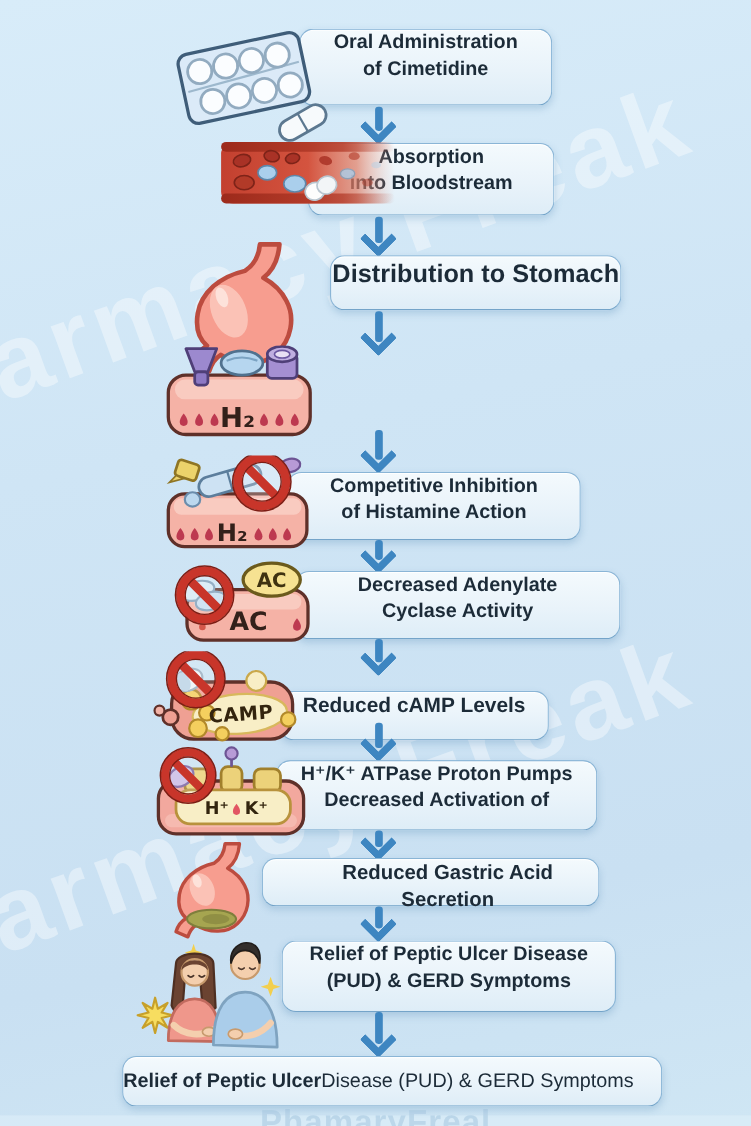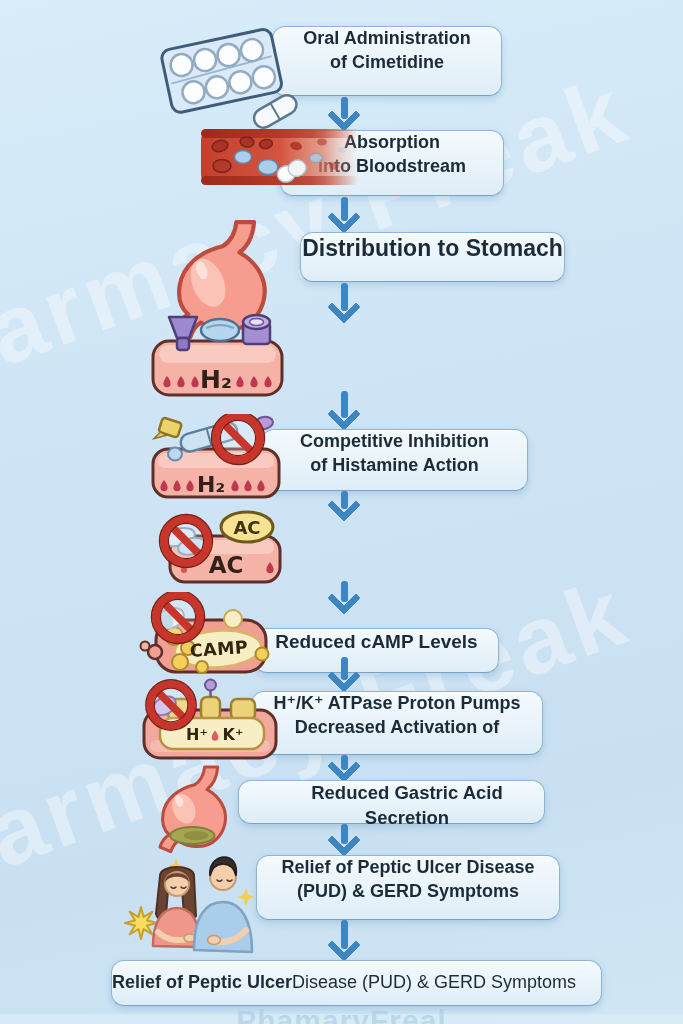--- a/index.html
+++ b/index.html
@@ -228,20 +228,24 @@
         <ellipse cx="40" cy="38" rx="14" ry="8" fill="#c6ddf0" stroke="#7d9cb8" stroke-width="2"></ellipse>
       </g>
       <g>
         <circle cx="36" cy="31" r="22" fill="rgba(252,253,254,0.2)" stroke="#c8352a" stroke-width="8"></circle>
         <line x1="21" y1="16" x2="51" y2="46" stroke="#c8352a" stroke-width="8" stroke-linecap="round"></line>
         <circle cx="36" cy="31" r="26.5" fill="none" stroke="#7e1d14" stroke-width="1.4"></circle>
         <circle cx="36" cy="31" r="17.6" fill="none" stroke="#7e1d14" stroke-width="1.2"></circle>
       </g>
     </svg>
   </div>
+  <div class="box b6">
+    <div>Decreased Adenylate</div>
+    <div>Cyclase Activity</div>
+  </div>
   <div class="arrow a6"></div>
 
   <div class="icon i7">
     <svg viewBox="0 0 132 86">
       <rect x="18" y="28" width="110" height="52" rx="20" fill="#efa093" stroke="#5f3029" stroke-width="3"></rect>
       <circle cx="17" cy="60" r="7" fill="#efa093" stroke="#5f3029" stroke-width="2.5"></circle>
       <circle cx="7" cy="54" r="4.5" fill="#f3b3a7" stroke="#5f3029" stroke-width="2"></circle>
       <ellipse cx="80" cy="57" rx="43" ry="18" transform="rotate(-4 80 57)" fill="#f8eec6" stroke="#d8b85c" stroke-width="2"></ellipse>
       <circle cx="95" cy="27" r="9" fill="#f8eec6" stroke="#caa84a" stroke-width="2"></circle>
       <circle cx="36" cy="44" r="9" fill="#f4cf5e" stroke="#b2892a" stroke-width="2"></circle>

